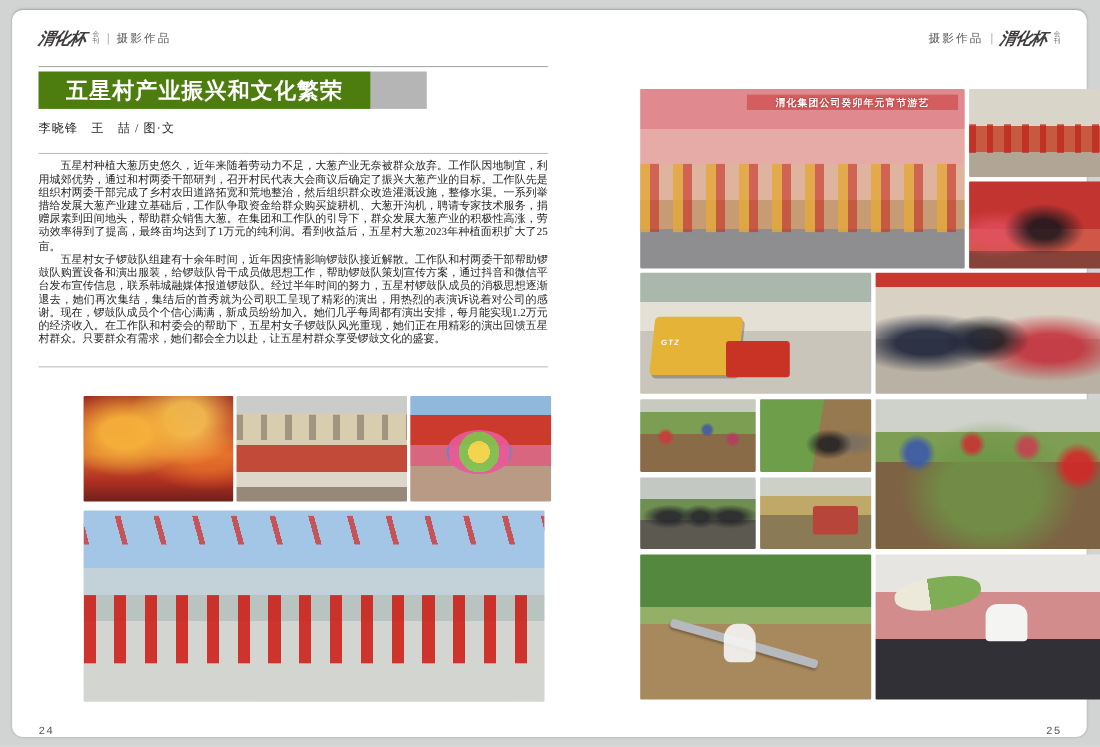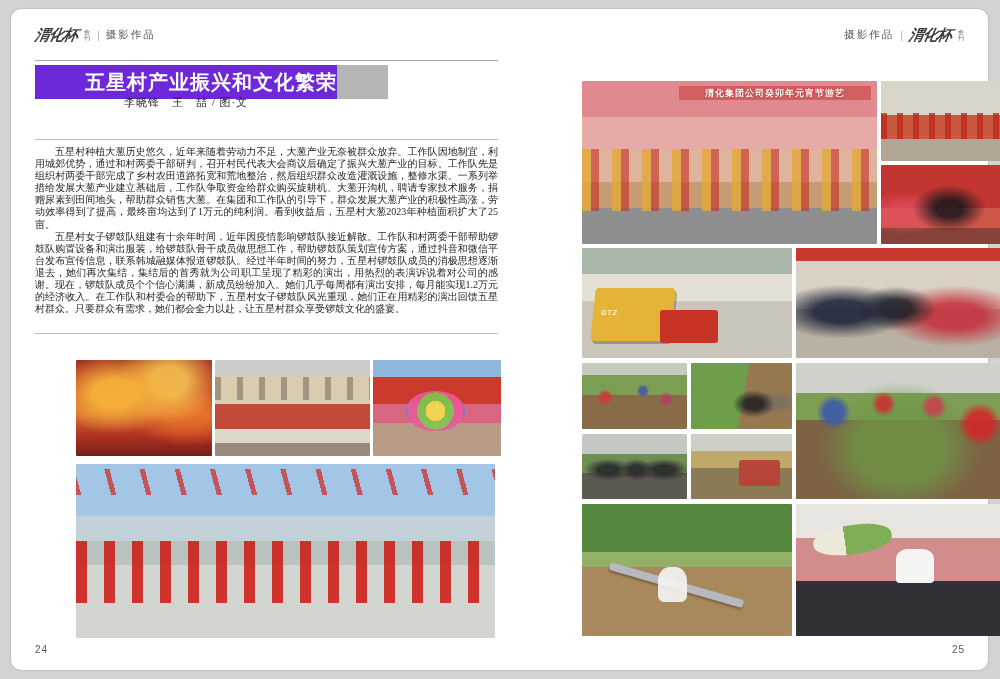--- a/index.html
+++ b/index.html
@@ -33,45 +33,45 @@
   .hdr-label{font-size:10.5px;letter-spacing:2px;color:#595757;}
 
   
   .rule{position:absolute;left:35px;width:463px;height:1px;background:#a9a9a9;}
   .rule-top{top:60px;}
   .rule-mid1{top:139px;background:#bdbdbd;}
   .rule-mid2{top:333px;background:#bdbdbd;}
 
   .title-band{
     position:absolute;left:35px;top:65px;width:302px;height:34px;
-    background:#6d28d9;display:flex;align-items:center;justify-content:flex-end;
+    background:#4d7c0f;display:flex;align-items:center;justify-content:center;
   }
   .title-band h1{
     margin:0;color:#ffffff;font-size:20px;font-weight:bold;
     letter-spacing:1px;font-family:"Liberation Sans",sans-serif;
   }
   .title-band-end{
     position:absolute;left:337px;top:65px;width:51px;height:34px;background:#b5b5b5;
   }
   .byline{
-    position:absolute;left:35px;top:95px;width:302px;
-    text-align:center;font-family:"Liberation Serif",serif;
+    position:absolute;left:35px;top:109px;width:302px;
+    font-family:"Liberation Serif",serif;
     font-size:11px;color:#262626;letter-spacing:1px;
   }
 
   
   .article-body{
     position:absolute;left:35px;top:146px;width:463px;height:184px;
     font-family:"Liberation Serif",serif;font-size:10px;line-height:12.1px;
     color:#1f1f1f;text-align:justify;
   }
   .article-body p{margin:0;text-indent:2em;}
 
   
-  .pageno{position:absolute;top:644px;font-size:10px;color:#595757;letter-spacing:1px;}
+  .pageno{position:absolute;top:660px;font-size:10px;color:#595757;letter-spacing:1px;font-family:Liberation Mono, monospace;}
   .pageno-left{left:35px;}
   .pageno-right{right:35px;text-align:center;}
 
   
   .ph{position:absolute;overflow:hidden;border-radius:1px;background:#cfcfcf;}
   .ph::before,.ph::after{content:"";position:absolute;}
 
   
   .ph-l1{left:36px;top:344px;width:136px;height:96px;
     background:linear-gradient(180deg,#9c2c22 0%,#c23a24 30%,#d66a2e 55%,#b03022 80%,#6f2019 100%);}

